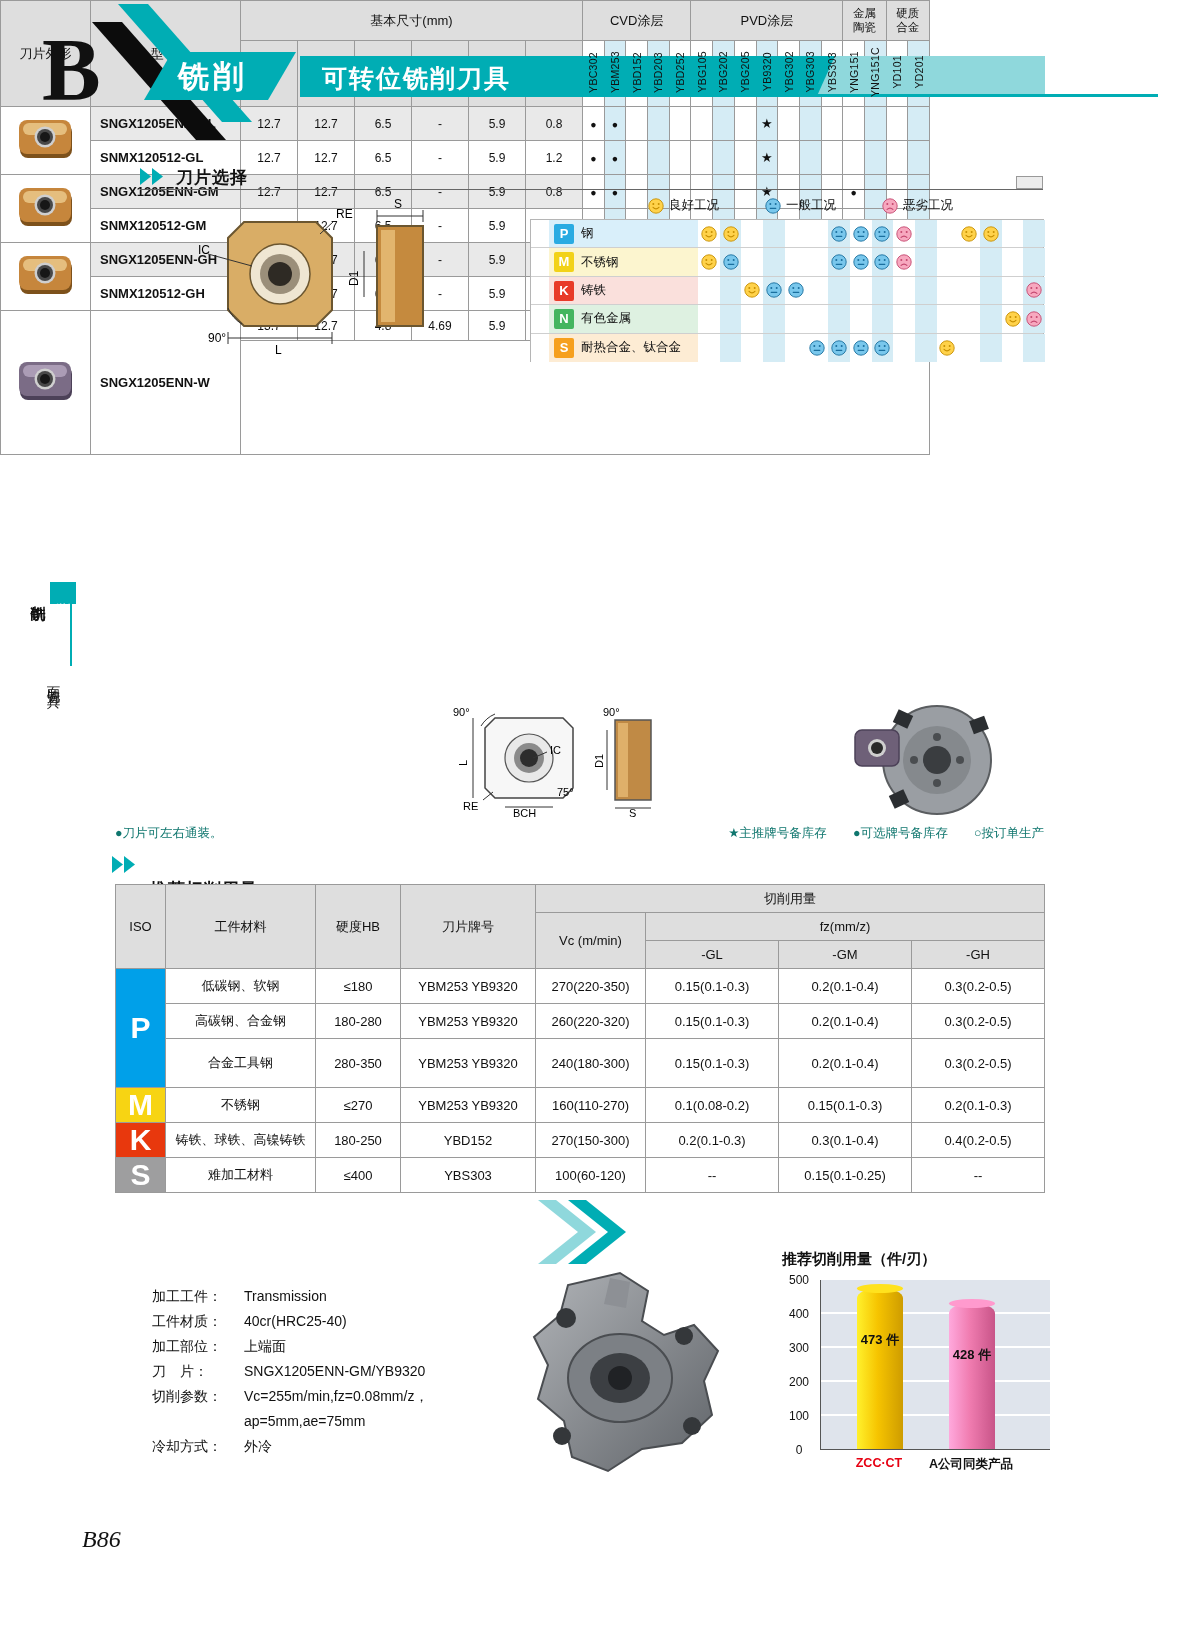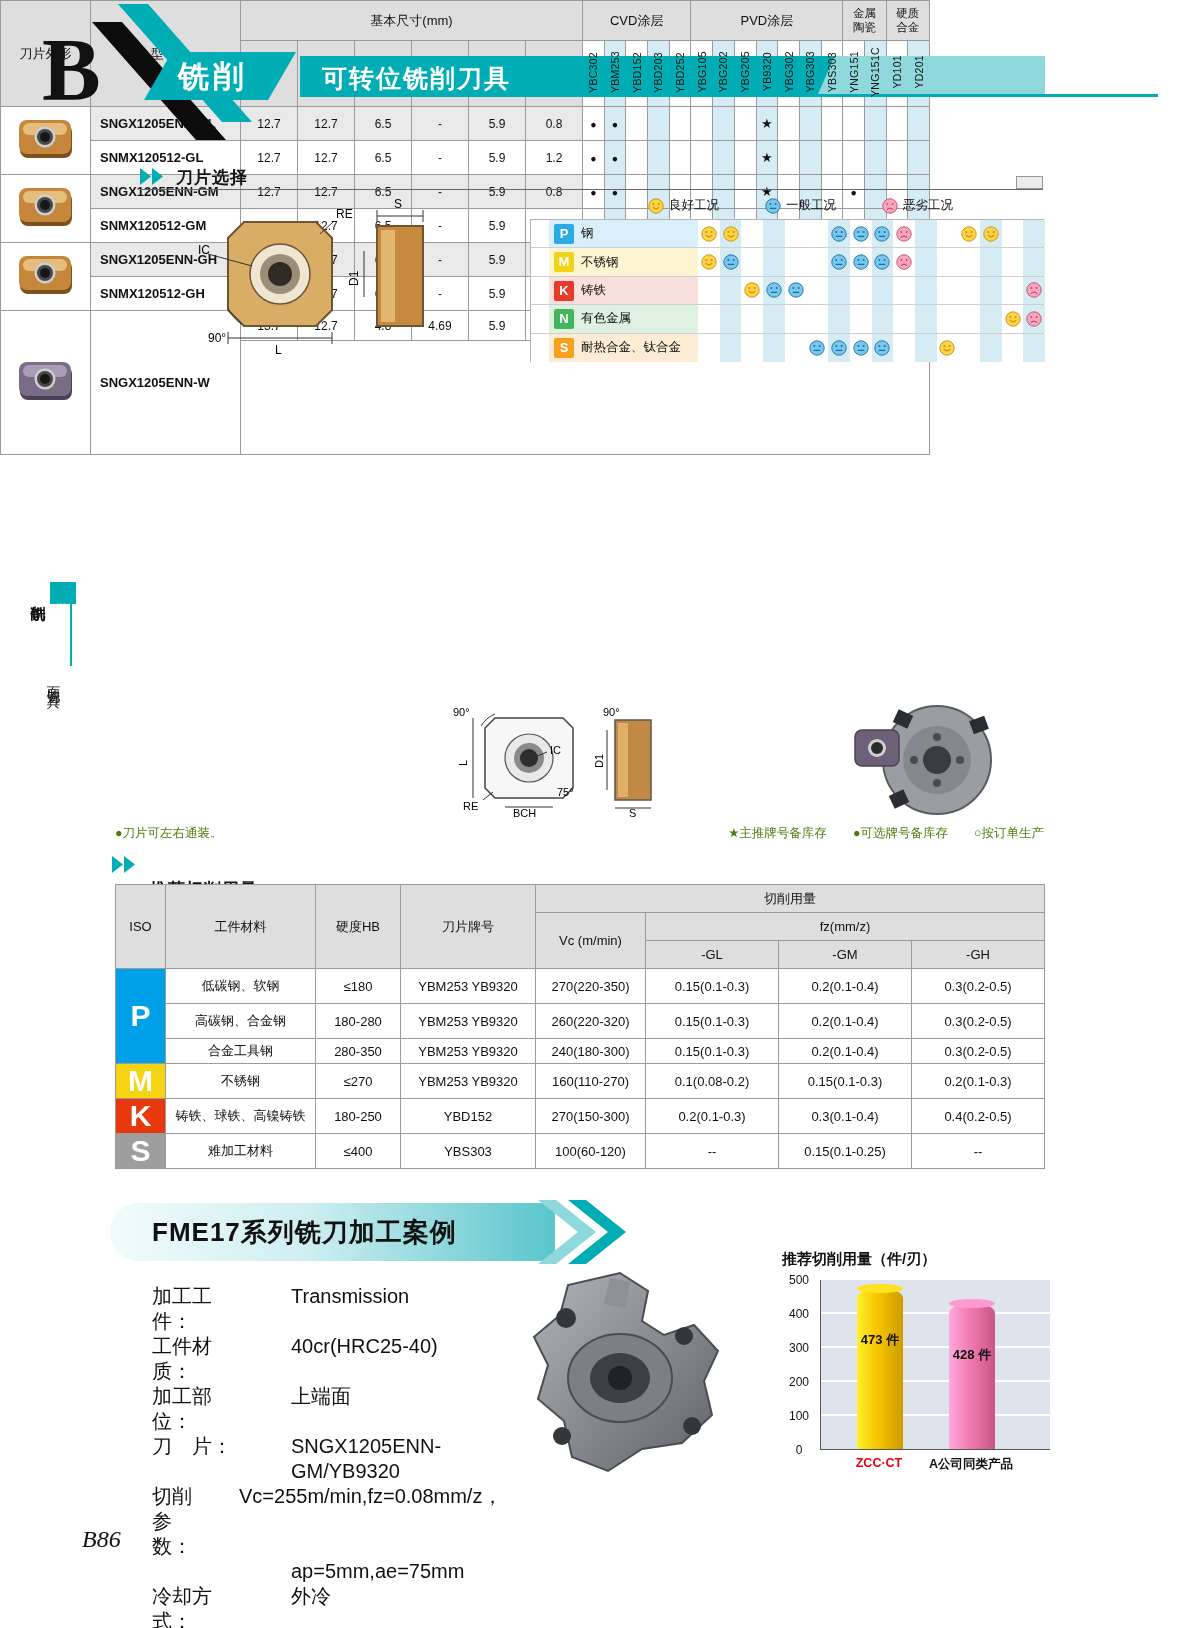--- a/index.html
+++ b/index.html
@@ -42,32 +42,32 @@
 .insert-table th.brand.stripe{background:#d5ecf5;}
 .insert-table th.brand .vlat{font-size:10.5px;letter-spacing:.3px;}
 .insert-table td.model{font-weight:bold;font-size:13px;text-align:left;padding-left:9px;}
 .insert-table td.dim{font-size:12px;}
 .insert-table tr.shade td.model,.insert-table tr.shade td.dim{background:#e9e9e9;}
 .insert-table td.mark{font-size:10.5px;}
 .insert-table td.mark .star{font-size:13px;}
 .insert-table td.shapecell,.insert-table td.wdraw{background:#fff;}
 
 
-.footnotes{display:flex;justify-content:space-between;font-size:12.5px;color:#4d7c0f;}
+.footnotes{display:flex;justify-content:space-between;font-size:12.5px;color:#0f766e;}
 .footnotes .right{display:flex;gap:26px;}
 
 
 .cut-table td{font-size:13px;}
 .cut-table td.isoL{color:#fff;font-weight:bold;font-size:30px;font-family:"Liberation Sans",sans-serif;}
 .cut-table td.mat{font-size:13px;}
 
 
 .case-banner{height:58px;border-radius:29px 0 0 29px;background:linear-gradient(90deg,#f2fbfc 0%,#cdeef0 45%,#5ac5cc 100%);display:flex;align-items:center;padding-left:42px;}
 .case-banner span{font-size:26px;font-weight:bold;letter-spacing:1px;}
-.cd-row{display:flex;font-size:20px;line-height:25px;gap:47px;}
+.cd-row{display:flex;font-size:14px;line-height:25px;}
 .cd-l{width:92px;}
 .cd-v{flex:1;}
 
 
 #chart{width:300px;height:235px;}
 .chart-title{font-size:15px;font-weight:bold;}
 #plot{position:absolute;left:38px;top:30px;width:230px;height:170px;background:#dfe4ec;border-left:1.5px solid #555;border-bottom:1.5px solid #555;}
 .gline{position:absolute;left:0;width:100%;height:2px;background:#fff;}
 .cyl{position:absolute;bottom:0;width:46px;border-radius:23px 23px 0 0/10px 10px 0 0;}
 .cap{position:absolute;left:0;top:-4px;width:100%;height:9px;border-radius:50%;}
@@ -878,21 +878,21 @@
         </tr>
         <tr style="height:35px">
           <td class="mat">高碳钢、合金钢</td>
           <td>180-280</td>
           <td>YBM253  YB9320</td>
           <td>260(220-320)</td>
           <td>0.15(0.1-0.3)</td>
           <td>0.2(0.1-0.4)</td>
           <td>0.3(0.2-0.5)</td>
         </tr>
-        <tr style="height:25px">
+        <tr style="height:49px">
           <td class="mat">合金工具钢</td>
           <td>280-350</td>
           <td>YBM253  YB9320</td>
           <td>240(180-300)</td>
           <td>0.15(0.1-0.3)</td>
           <td>0.2(0.1-0.4)</td>
           <td>0.3(0.2-0.5)</td>
         </tr>
         <tr style="height:35px">
           <td rowspan="1" class="isoL" style="background:#f7d413">M</td>
@@ -920,23 +920,20 @@
           <td>≤400</td>
           <td>YBS303</td>
           <td>100(60-120)</td>
           <td>--</td>
           <td>0.15(0.1-0.25)</td>
           <td>--</td>
         </tr>
       </tbody>
     </table>
 
-  <div class="case-banner abs" style="left:110px;top:1203px;width:445px">
-    <span>FME17系列铣刀加工案例</span>
-  </div>
   <svg class="abs" style="left:538px;top:1198px" width="120" height="68">
     <polygon points="0,2 40,34 0,66 18,66 58,34 18,2" fill="#8fd8dc"></polygon>
     <polygon points="30,2 70,34 30,66 48,66 88,34 48,2" fill="#00adb4"></polygon>
   </svg>
 
   <div id="case-details" class="abs" style="left:152px;top:1284px;width:330px">
       <div class="cd-row">
         <span class="cd-l">加工工件：</span>
         <span class="cd-v">Transmission</span>
       </div>

